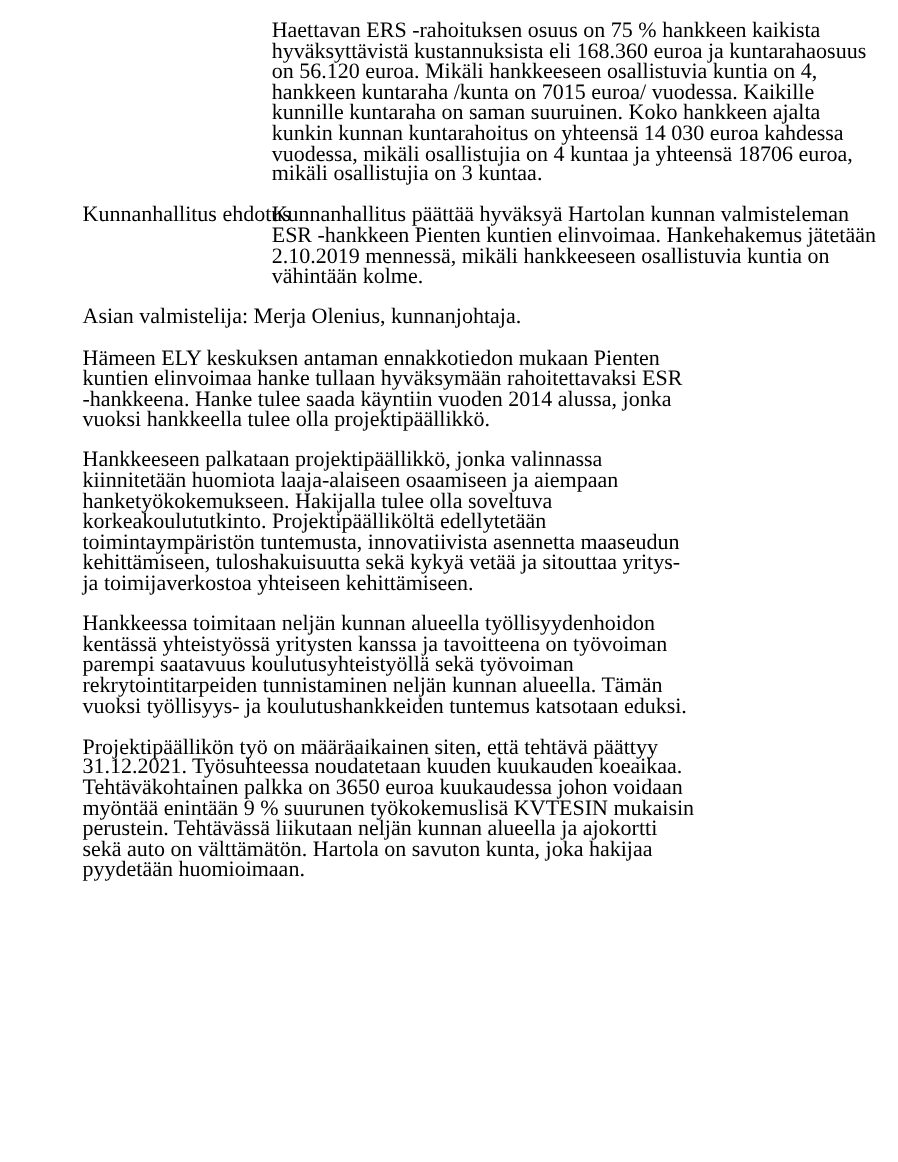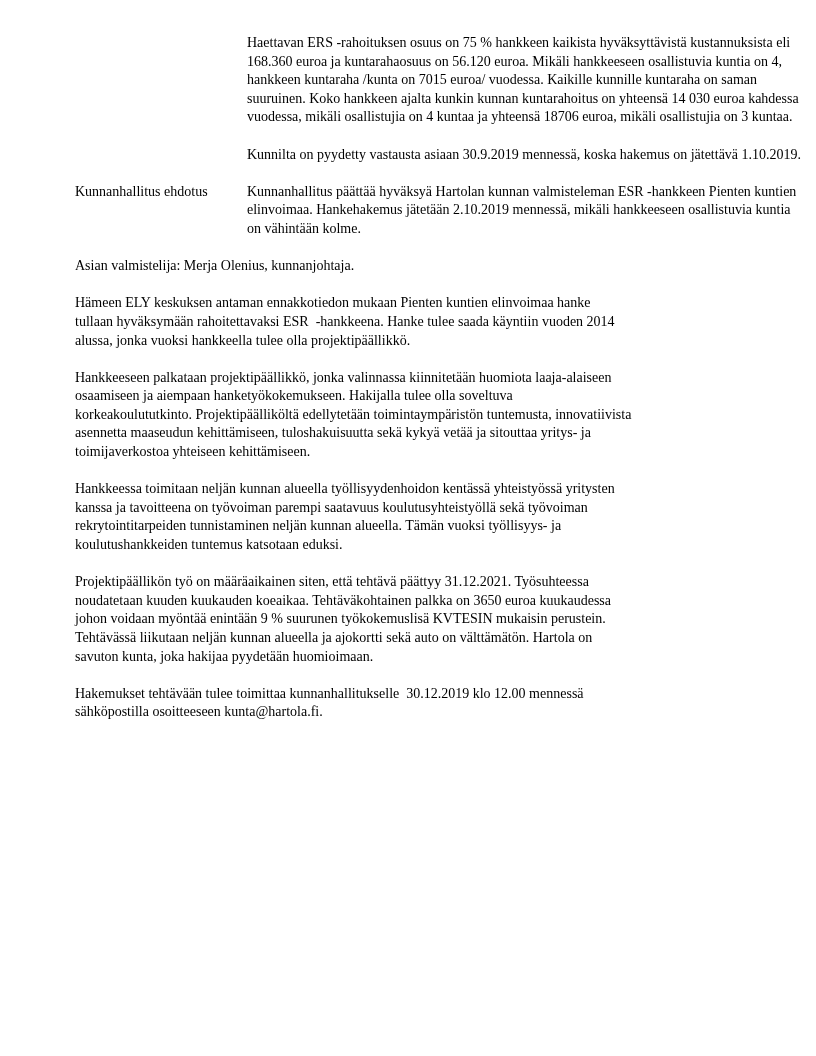--- a/index.html
+++ b/index.html
@@ -7,24 +7,24 @@
     padding: 0;
     background: #ffffff;
   }
   .sheet {
     position: relative;
     width: 816px;
     height: 1056px;
     background: #ffffff;
     color: #000000;
     font-family: "Liberation Serif", "DejaVu Serif", serif;
-    font-size: 14px;
+    font-size: 20px;
     line-height: 18.6px;
     box-sizing: border-box;
-    padding: 34px 0 0 75px;
+    padding: 19px 0 0 75px;
     overflow: hidden;
   }
   .row {
     display: flex;
     align-items: flex-start;
   }
   .label-col {
     width: 172px;
     flex: 0 0 172px;
     white-space: nowrap;
@@ -44,37 +44,35 @@
 </style>
 </head>
 <body>
 
 <div class="sheet">
 
   <section class="row">
     <div class="label-col"></div>
     <div class="text-col">
       <p class="para">Haettavan ERS -rahoituksen osuus on 75 % hankkeen kaikista hyväksyttävistä kustannuksista eli 168.360 euroa ja kuntarahaosuus on 56.120 euroa. Mikäli hankkeeseen osallistuvia kuntia on 4, hankkeen kuntaraha /kunta on 7015 euroa/ vuodessa. Kaikille kunnille kuntaraha on saman suuruinen. Koko hankkeen ajalta kunkin kunnan kuntarahoitus on yhteensä 14 030 euroa kahdessa vuodessa, mikäli osallistujia on 4 kuntaa ja yhteensä 18706 euroa, mikäli osallistujia on 3 kuntaa.</p>
-      <p class="para">Kunnilta on pyydetty vastausta asiaan 30.9.2019 mennessä, koska hakemus on jätettävä 1.10.2019.</p>
     </div>
   </section>
 
   <section class="row">
     <div class="label-col">
       <p class="label-line">Kunnanhallitus ehdotus</p>
     </div>
     <div class="text-col">
       <p class="para">Kunnanhallitus päättää hyväksyä Hartolan kunnan valmisteleman ESR -hankkeen Pienten kuntien elinvoimaa. Hankehakemus jätetään 2.10.2019 mennessä, mikäli hankkeeseen osallistuvia kuntia on vähintään kolme.</p>
     </div>
   </section>
 
   <section class="row">
     <div class="text-col">
       <p class="para">Asian valmistelija: Merja Olenius, kunnanjohtaja.</p>
       <p class="para">Hämeen ELY keskuksen antaman ennakkotiedon mukaan Pienten kuntien elinvoimaa hanke tullaan hyväksymään rahoitettavaksi ESR  -hankkeena. Hanke tulee saada käyntiin vuoden 2014 alussa, jonka vuoksi hankkeella tulee olla projektipäällikkö.</p>
       <p class="para">Hankkeeseen palkataan projektipäällikkö, jonka valinnassa kiinnitetään huomiota laaja-alaiseen osaamiseen ja aiempaan hanketyökokemukseen. Hakijalla tulee olla soveltuva korkeakoulututkinto. Projektipäälliköltä edellytetään toimintaympäristön tuntemusta, innovatiivista asennetta maaseudun kehittämiseen, tuloshakuisuutta sekä kykyä vetää ja sitouttaa yritys- ja toimijaverkostoa yhteiseen kehittämiseen.</p>
       <p class="para">Hankkeessa toimitaan neljän kunnan alueella työllisyydenhoidon kentässä yhteistyössä yritysten kanssa ja tavoitteena on työvoiman parempi saatavuus koulutusyhteistyöllä sekä työvoiman rekrytointitarpeiden tunnistaminen neljän kunnan alueella. Tämän vuoksi työllisyys- ja koulutushankkeiden tuntemus katsotaan eduksi.</p>
       <p class="para">Projektipäällikön työ on määräaikainen siten, että tehtävä päättyy 31.12.2021. Työsuhteessa noudatetaan kuuden kuukauden koeaikaa. Tehtäväkohtainen palkka on 3650 euroa kuukaudessa johon voidaan myöntää enintään 9 % suurunen työkokemuslisä KVTESIN mukaisin perustein. Tehtävässä liikutaan neljän kunnan alueella ja ajokortti sekä auto on välttämätön. Hartola on savuton kunta, joka hakijaa pyydetään huomioimaan.</p>
-      <p class="para">Hakemukset tehtävään tulee toimittaa kunnanhallitukselle  30.12.2019 klo 12.00 mennessä sähköpostilla osoitteeseen kunta@hartola.fi.</p>
     </div>
   </section>
 
 </div>
 
 </body></html>

